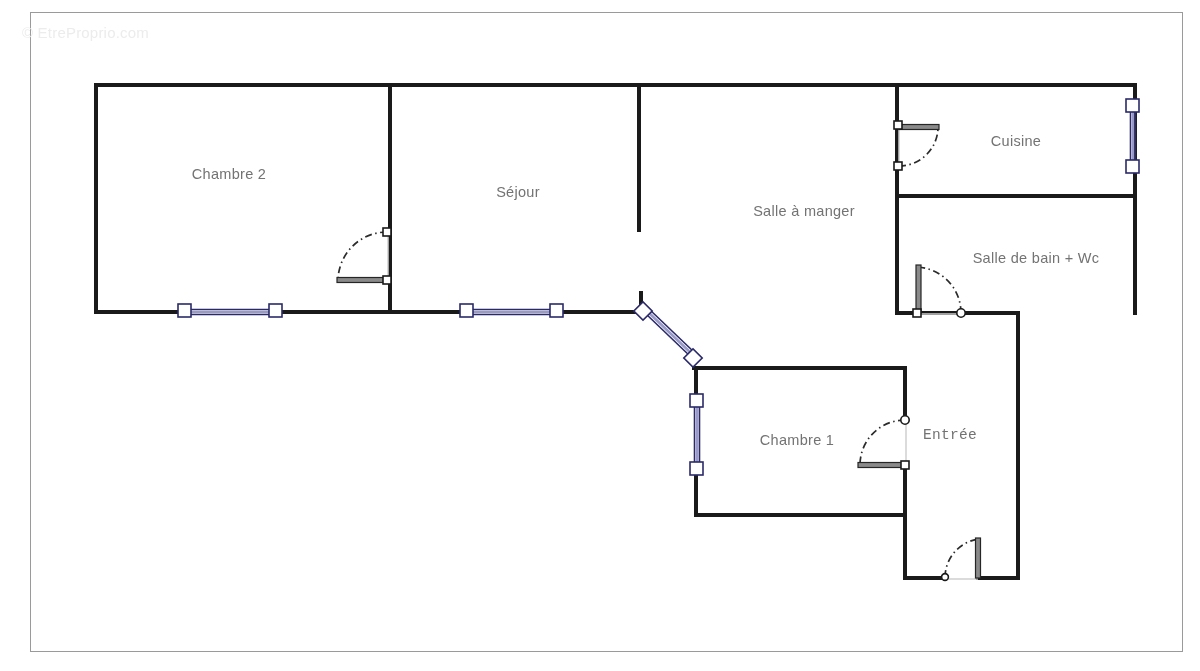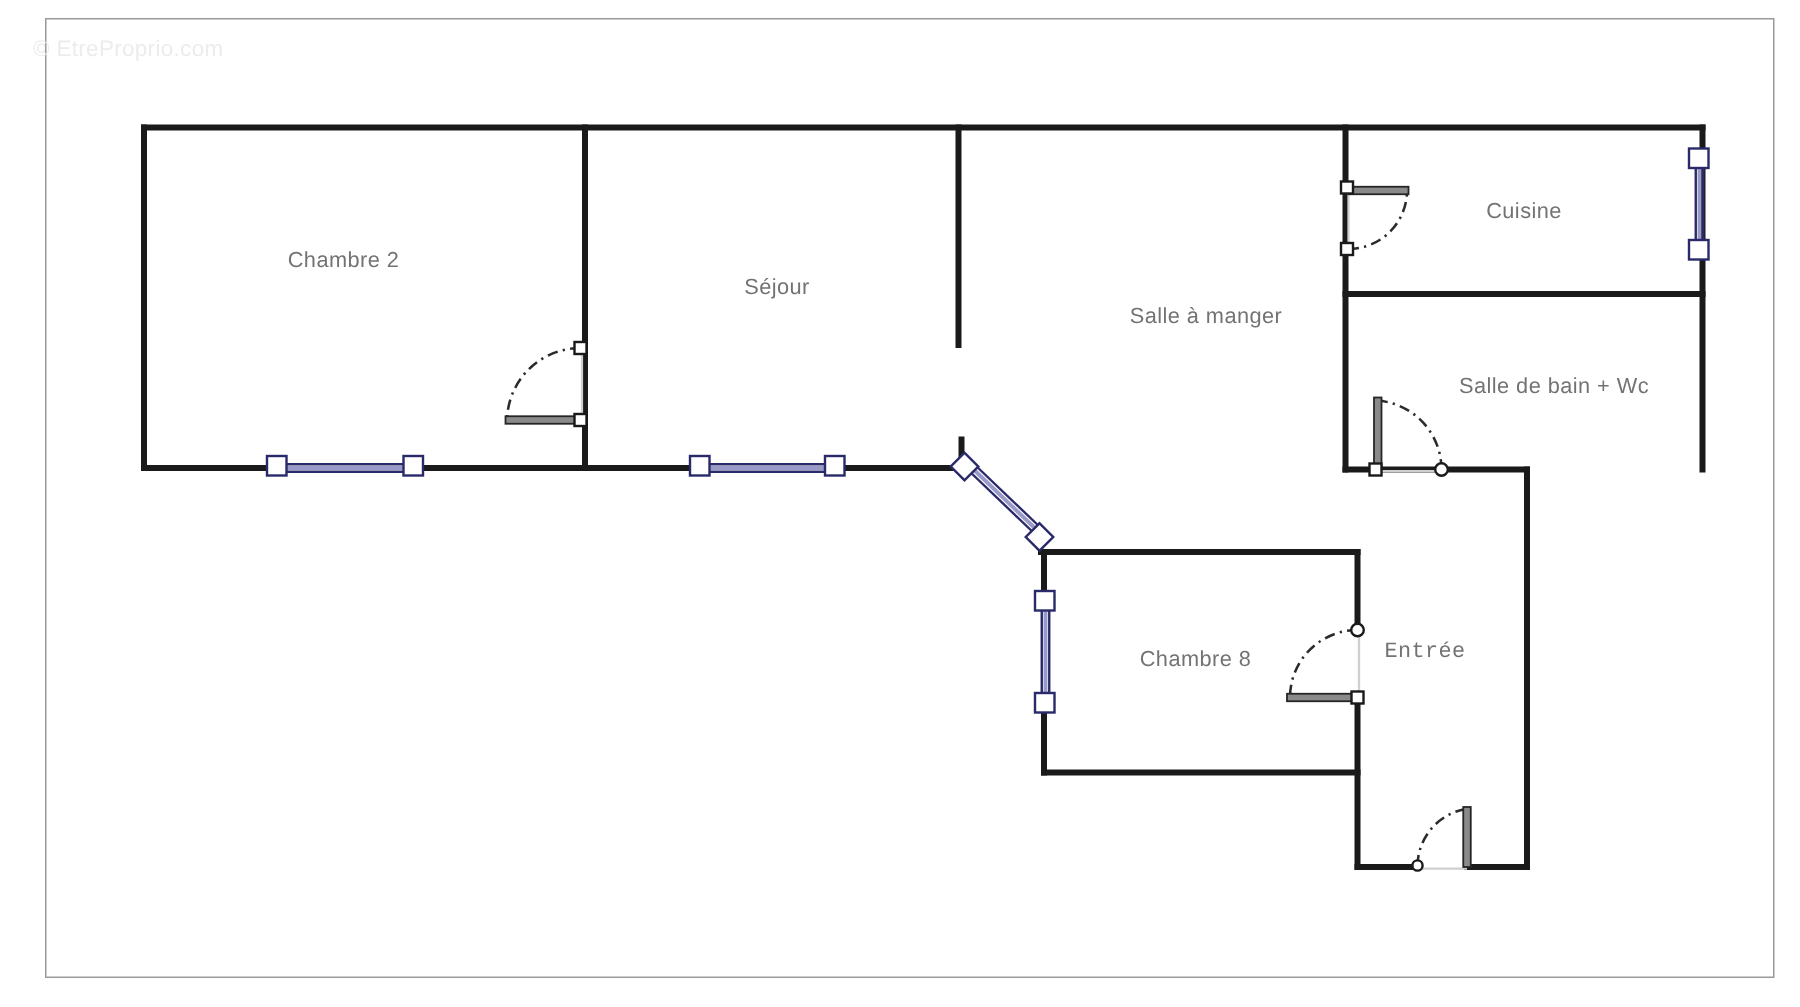--- a/index.html
+++ b/index.html
@@ -186,16 +186,16 @@
       </g>
 
     </g>
   </svg>
 
   <div class="room-label" style="left:229px; top:174px;">Chambre 2</div>
   <div class="room-label" style="left:518px; top:192px;">Séjour</div>
   <div class="room-label" style="left:804px; top:211px;">Salle à manger</div>
   <div class="room-label" style="left:1016px; top:141px;">Cuisine</div>
   <div class="room-label" style="left:1036px; top:258px;">Salle de bain + Wc</div>
-  <div class="room-label" style="left:797px; top:440px;">Chambre 8</div>
+  <div class="room-label" style="left:797px; top:440px;">Chambre 1</div>
   <div class="room-label" style="left:950px; top:435px;font-family:Liberation Mono, monospace;">Entrée</div>
 
 </div>
 
 </body></html>

